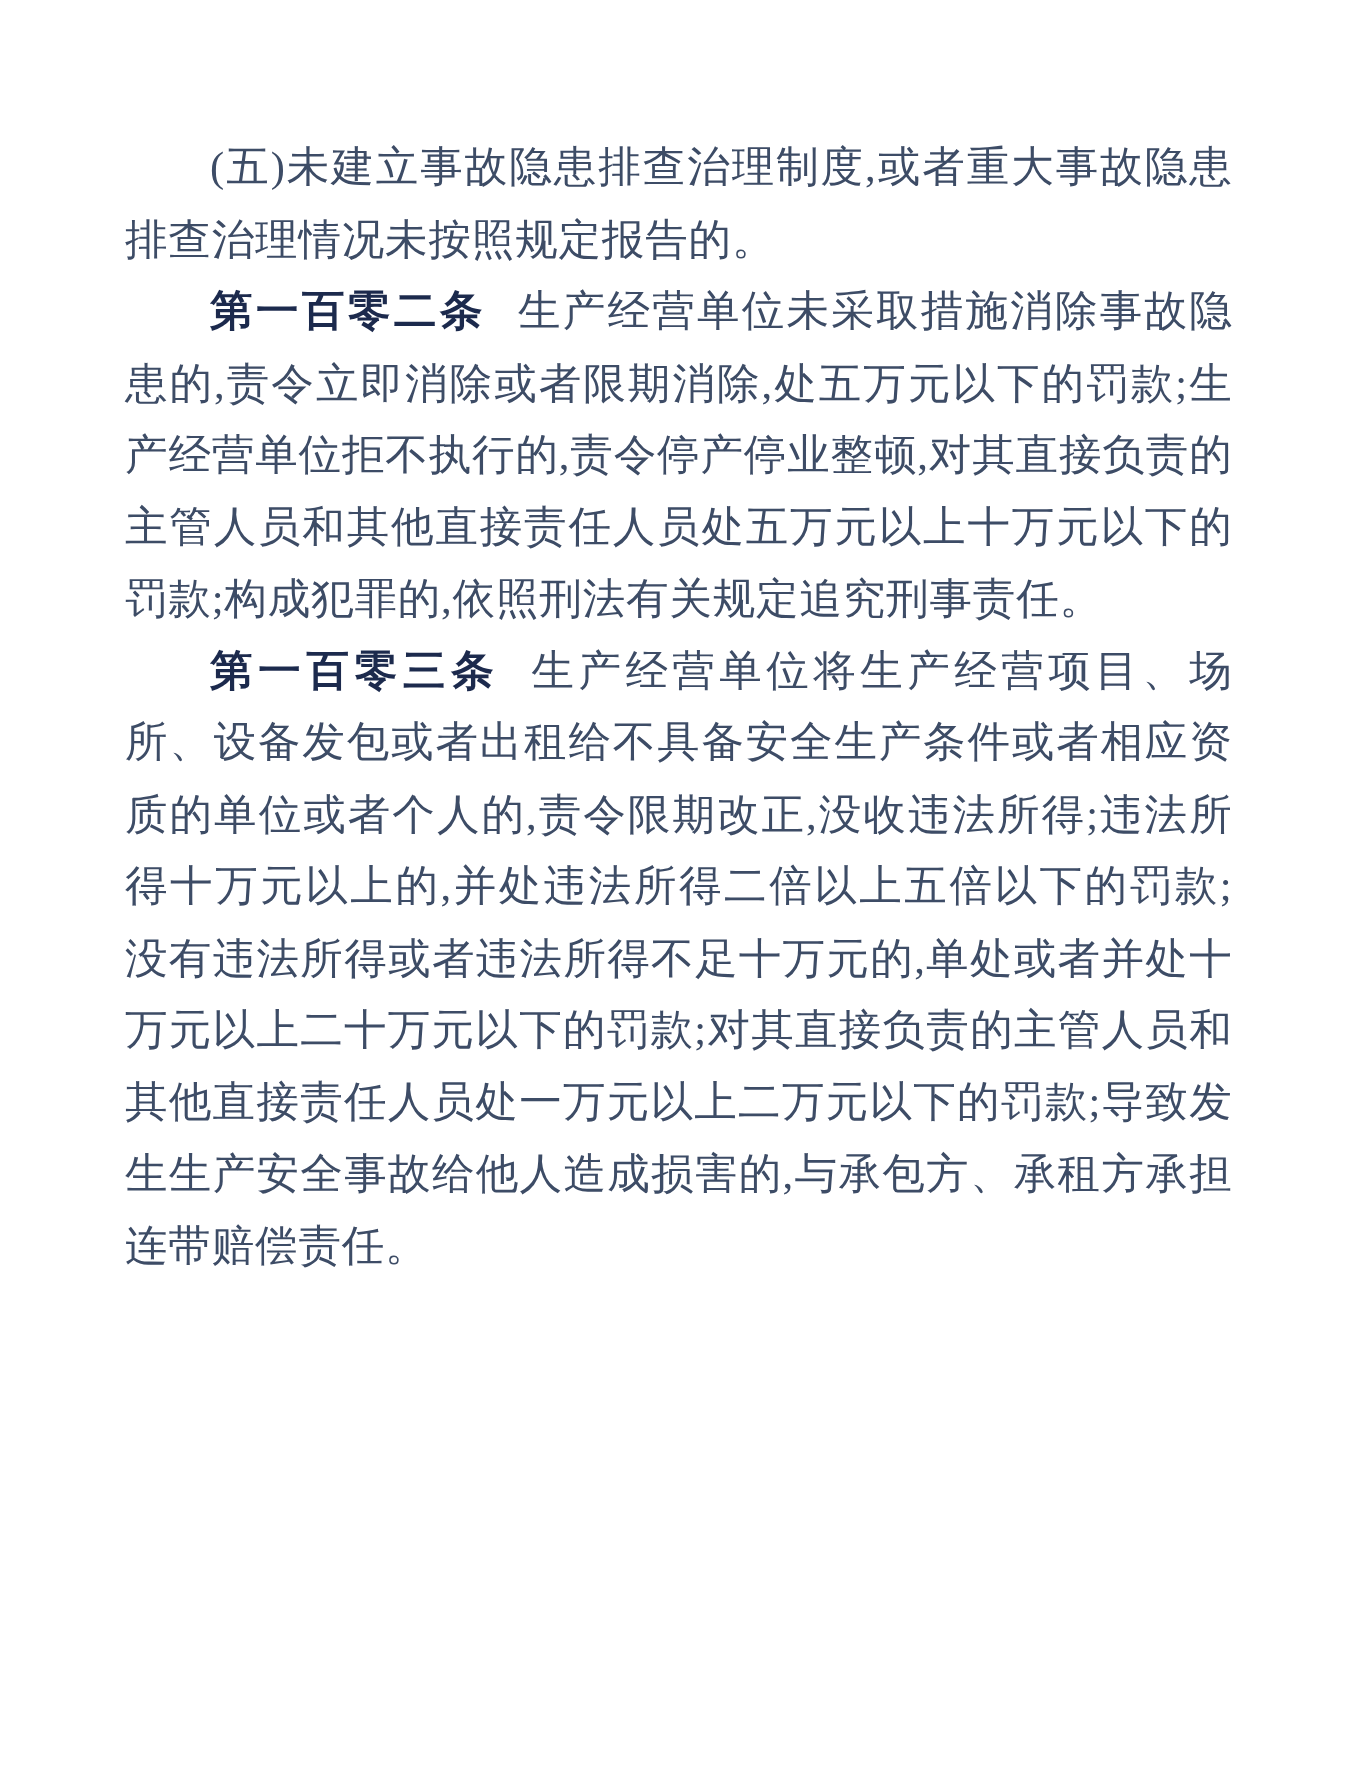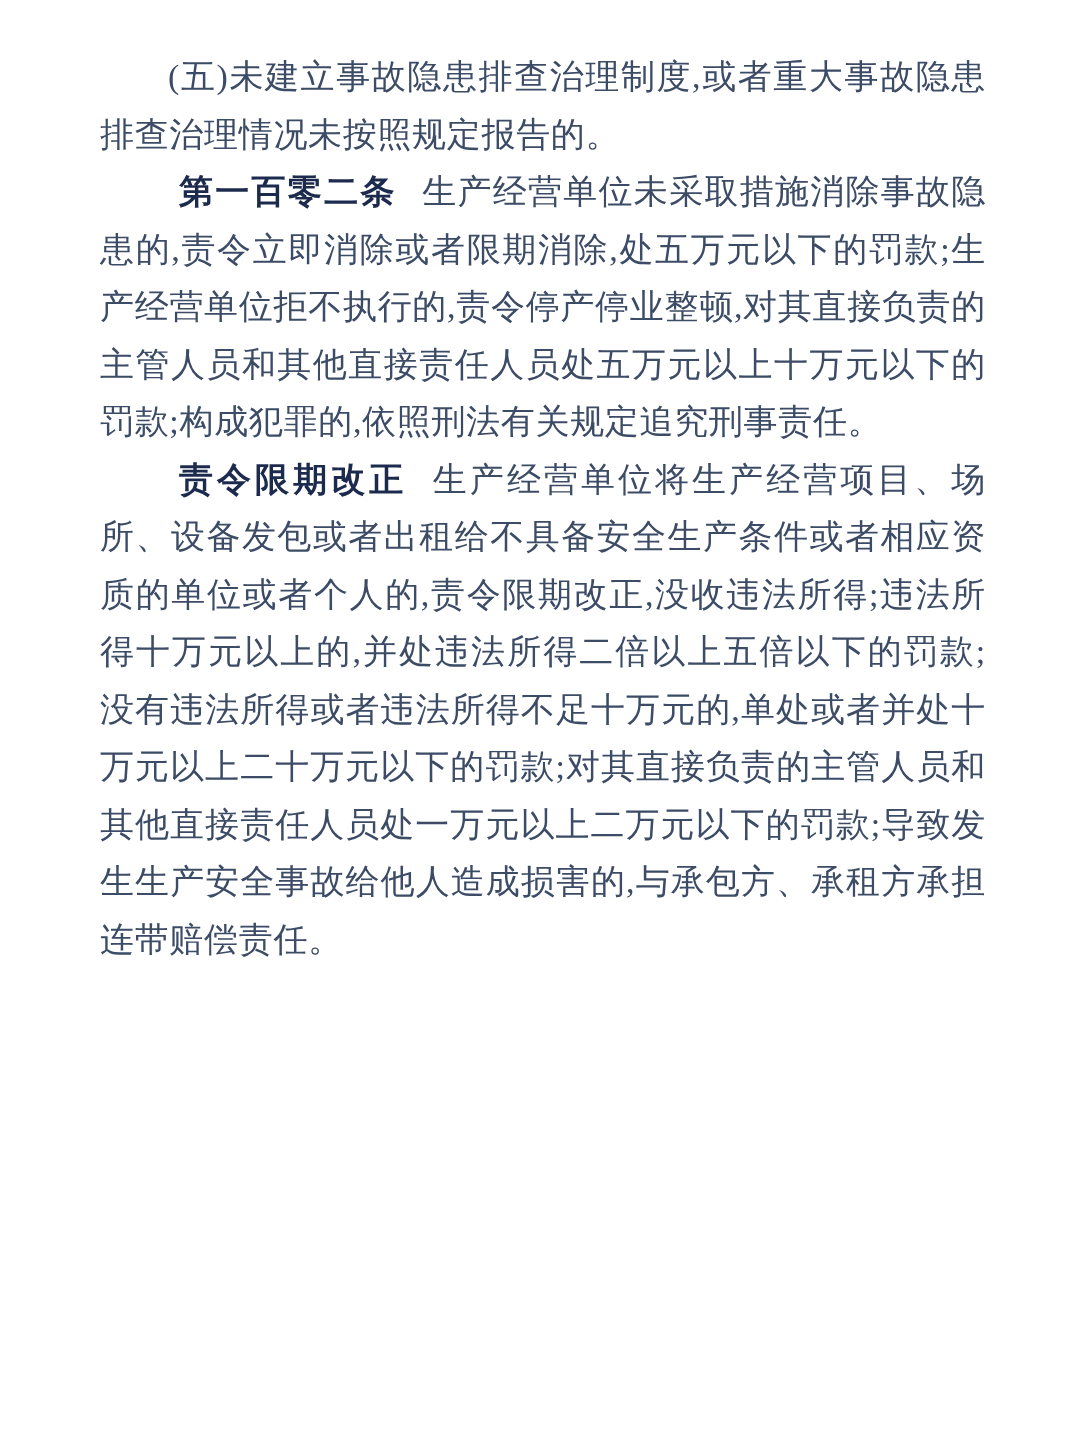--- a/index.html
+++ b/index.html
@@ -6,51 +6,50 @@
     margin: 0;
     padding: 0;
     background: #ffffff;
   }
   .page {
     position: relative;
     width: 1080px;
     height: 1432px;
     box-sizing: border-box;
     background: #ffffff;
-    padding: 48px 94px 0 100px;
+    padding: 106px 94px 0 100px;
     overflow: hidden;
   }
   .para {
     margin: 0;
     font-family: "Liberation Serif", "DejaVu Serif", serif;
     font-size: 34px;
     line-height: 57.5px;
     color: #3d4c66;
     text-align: justify;
     text-justify: inter-ideograph;
     text-indent: 2em;
     letter-spacing: 0.02em;
     word-break: break-all;
   }
   .lead {
     font-family: "Liberation Sans", "DejaVu Sans", sans-serif;
     font-weight: bold;
     color: #1c2a4d;
     margin-right: 0.75em;
     letter-spacing: 0.05em;
-    margin-left: 11px;
   }
   .lead:empty {
     display: none;
     margin: 0;
   }
 </style>
 </head>
 <body>
 
 <div class="page">
   <p class="para"><span>(五)未建立事故隐患排查治理制度,或者重大事故隐患排查治理情况未按照规定报告的。</span></p>
 
   <p class="para"><b class="lead">第一百零二条</b><span>生产经营单位未采取措施消除事故隐患的,责令立即消除或者限期消除,处五万元以下的罚款;生产经营单位拒不执行的,责令停产停业整顿,对其直接负责的主管人员和其他直接责任人员处五万元以上十万元以下的罚款;构成犯罪的,依照刑法有关规定追究刑事责任。</span></p>
 
-  <p class="para"><b class="lead">责令限期改正</b><span>生产经营单位将生产经营项目、场所、设备发包或者出租给不具备安全生产条件或者相应资质的单位或者个人的,责令限期改正,没收违法所得;违法所得十万元以上的,并处违法所得二倍以上五倍以下的罚款;没有违法所得或者违法所得不足十万元的,单处或者并处十万元以上二十万元以下的罚款;对其直接负责的主管人员和其他直接责任人员处一万元以上二万元以下的罚款;导致发生生产安全事故给他人造成损害的,与承包方、承租方承担连带赔偿责任。</span></p>
+  <p class="para"><b class="lead">第一百零三条</b><span>生产经营单位将生产经营项目、场所、设备发包或者出租给不具备安全生产条件或者相应资质的单位或者个人的,责令限期改正,没收违法所得;违法所得十万元以上的,并处违法所得二倍以上五倍以下的罚款;没有违法所得或者违法所得不足十万元的,单处或者并处十万元以上二十万元以下的罚款;对其直接负责的主管人员和其他直接责任人员处一万元以上二万元以下的罚款;导致发生生产安全事故给他人造成损害的,与承包方、承租方承担连带赔偿责任。</span></p>
 
 </div>
 
 </body></html>

